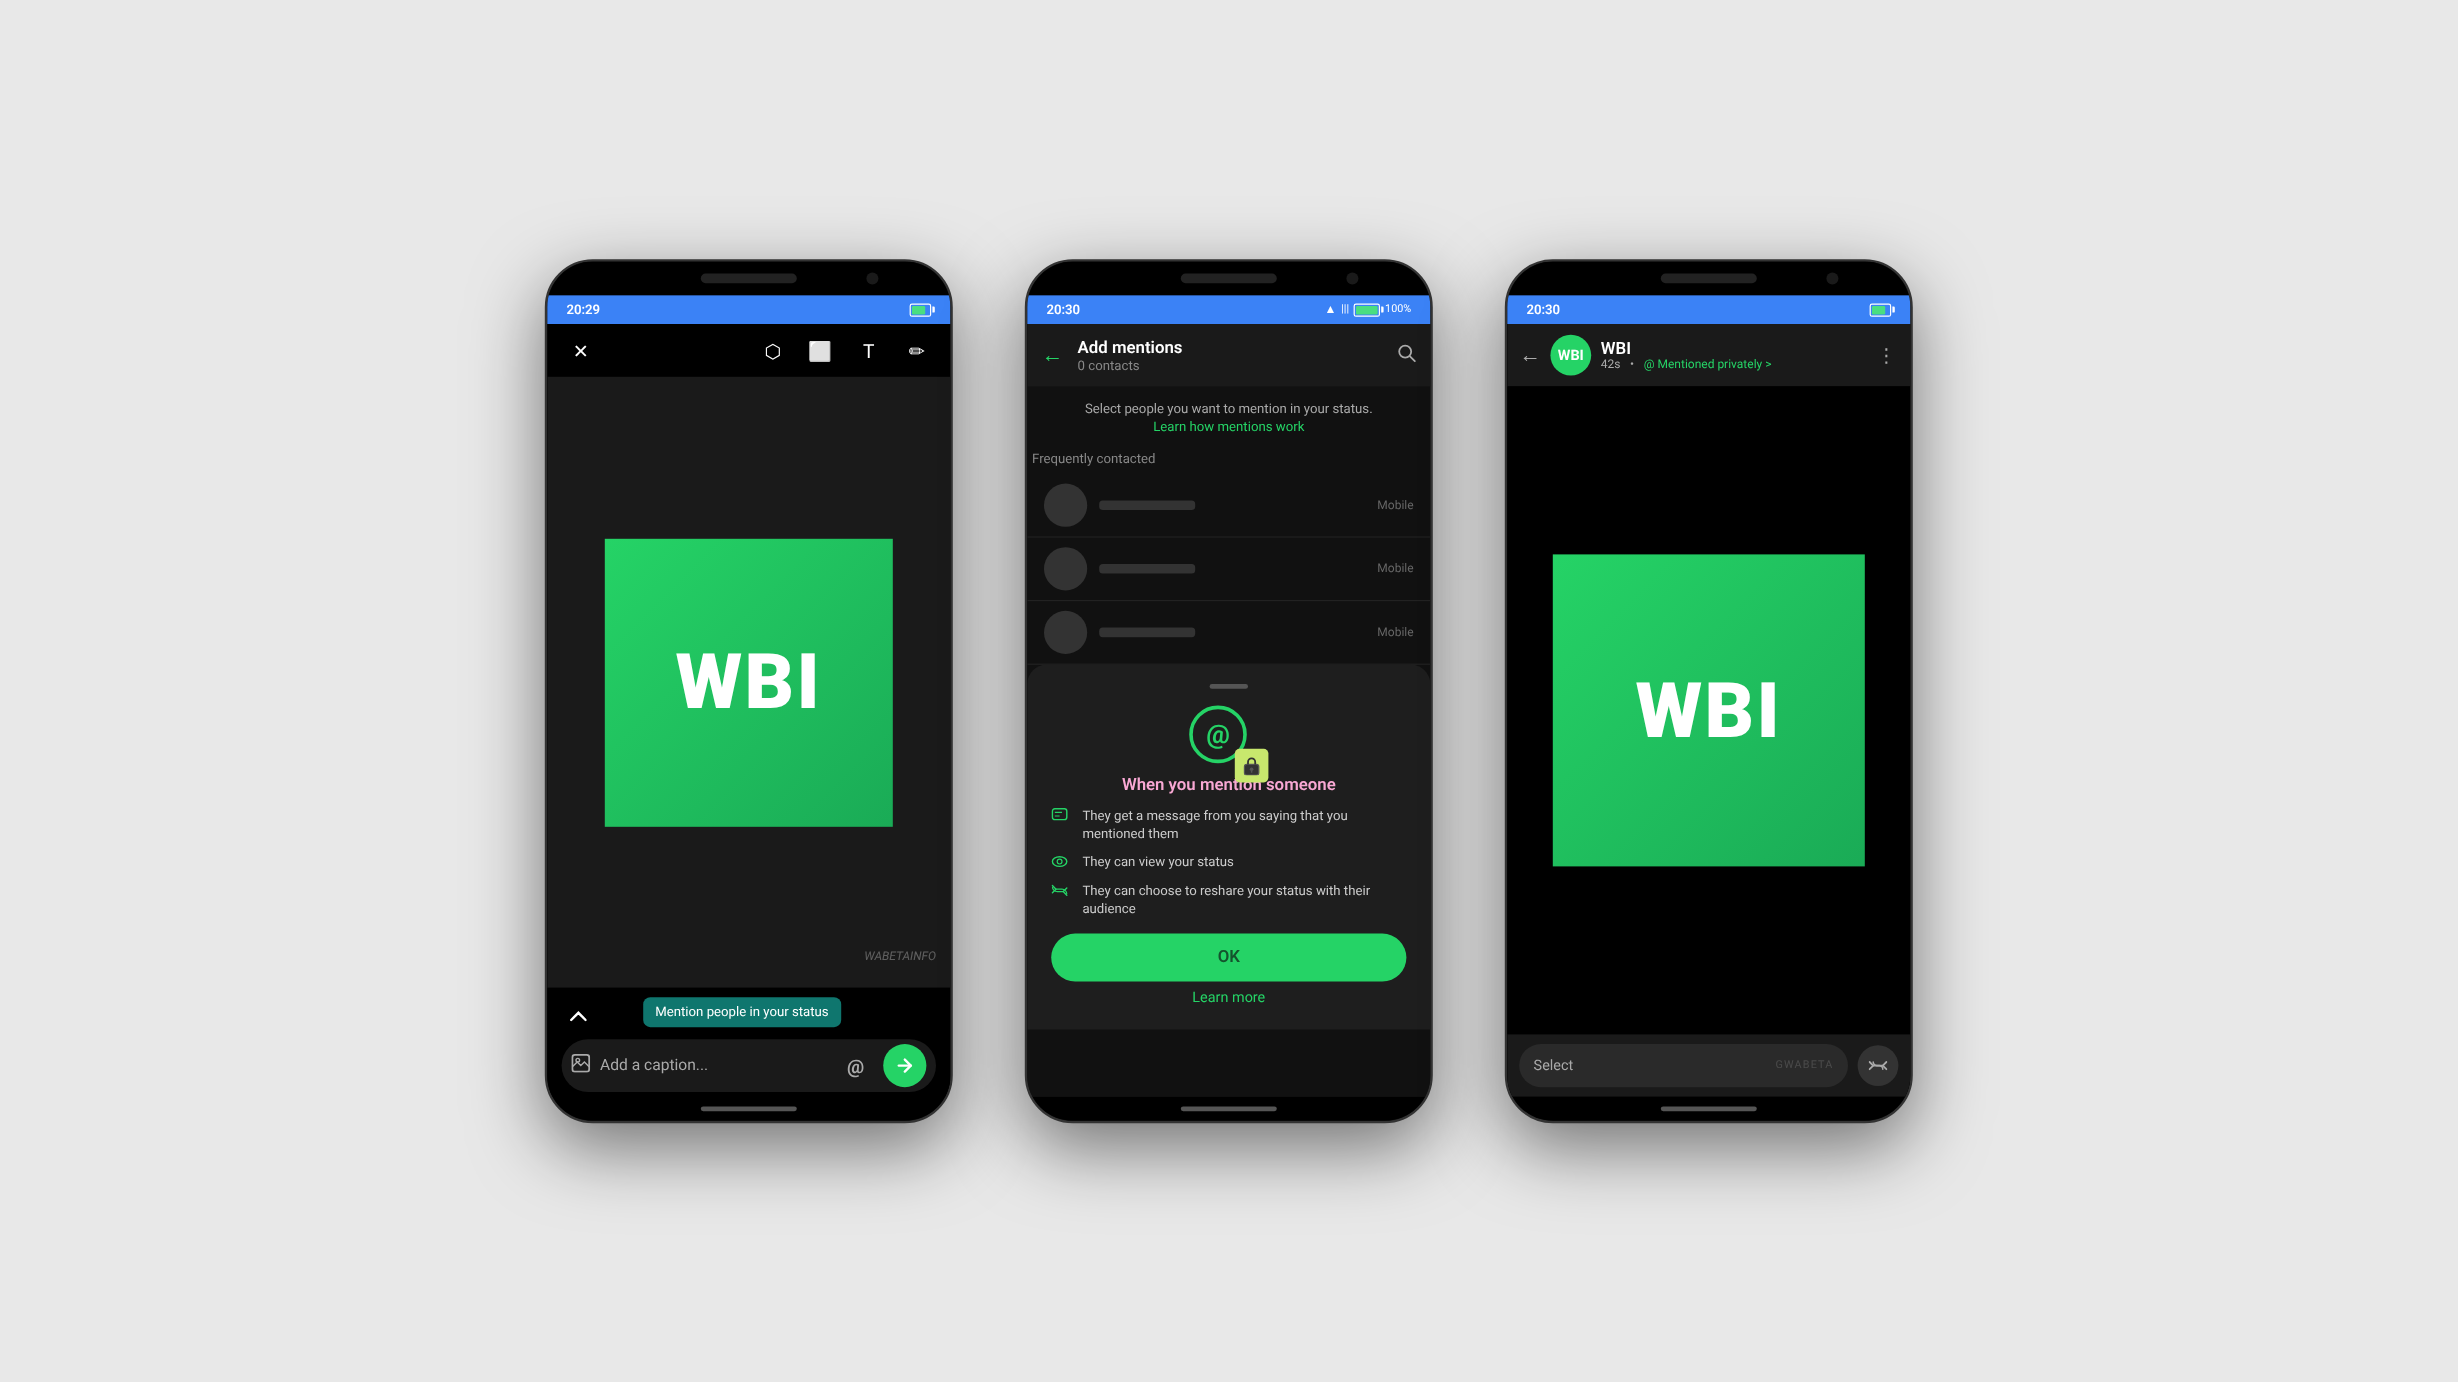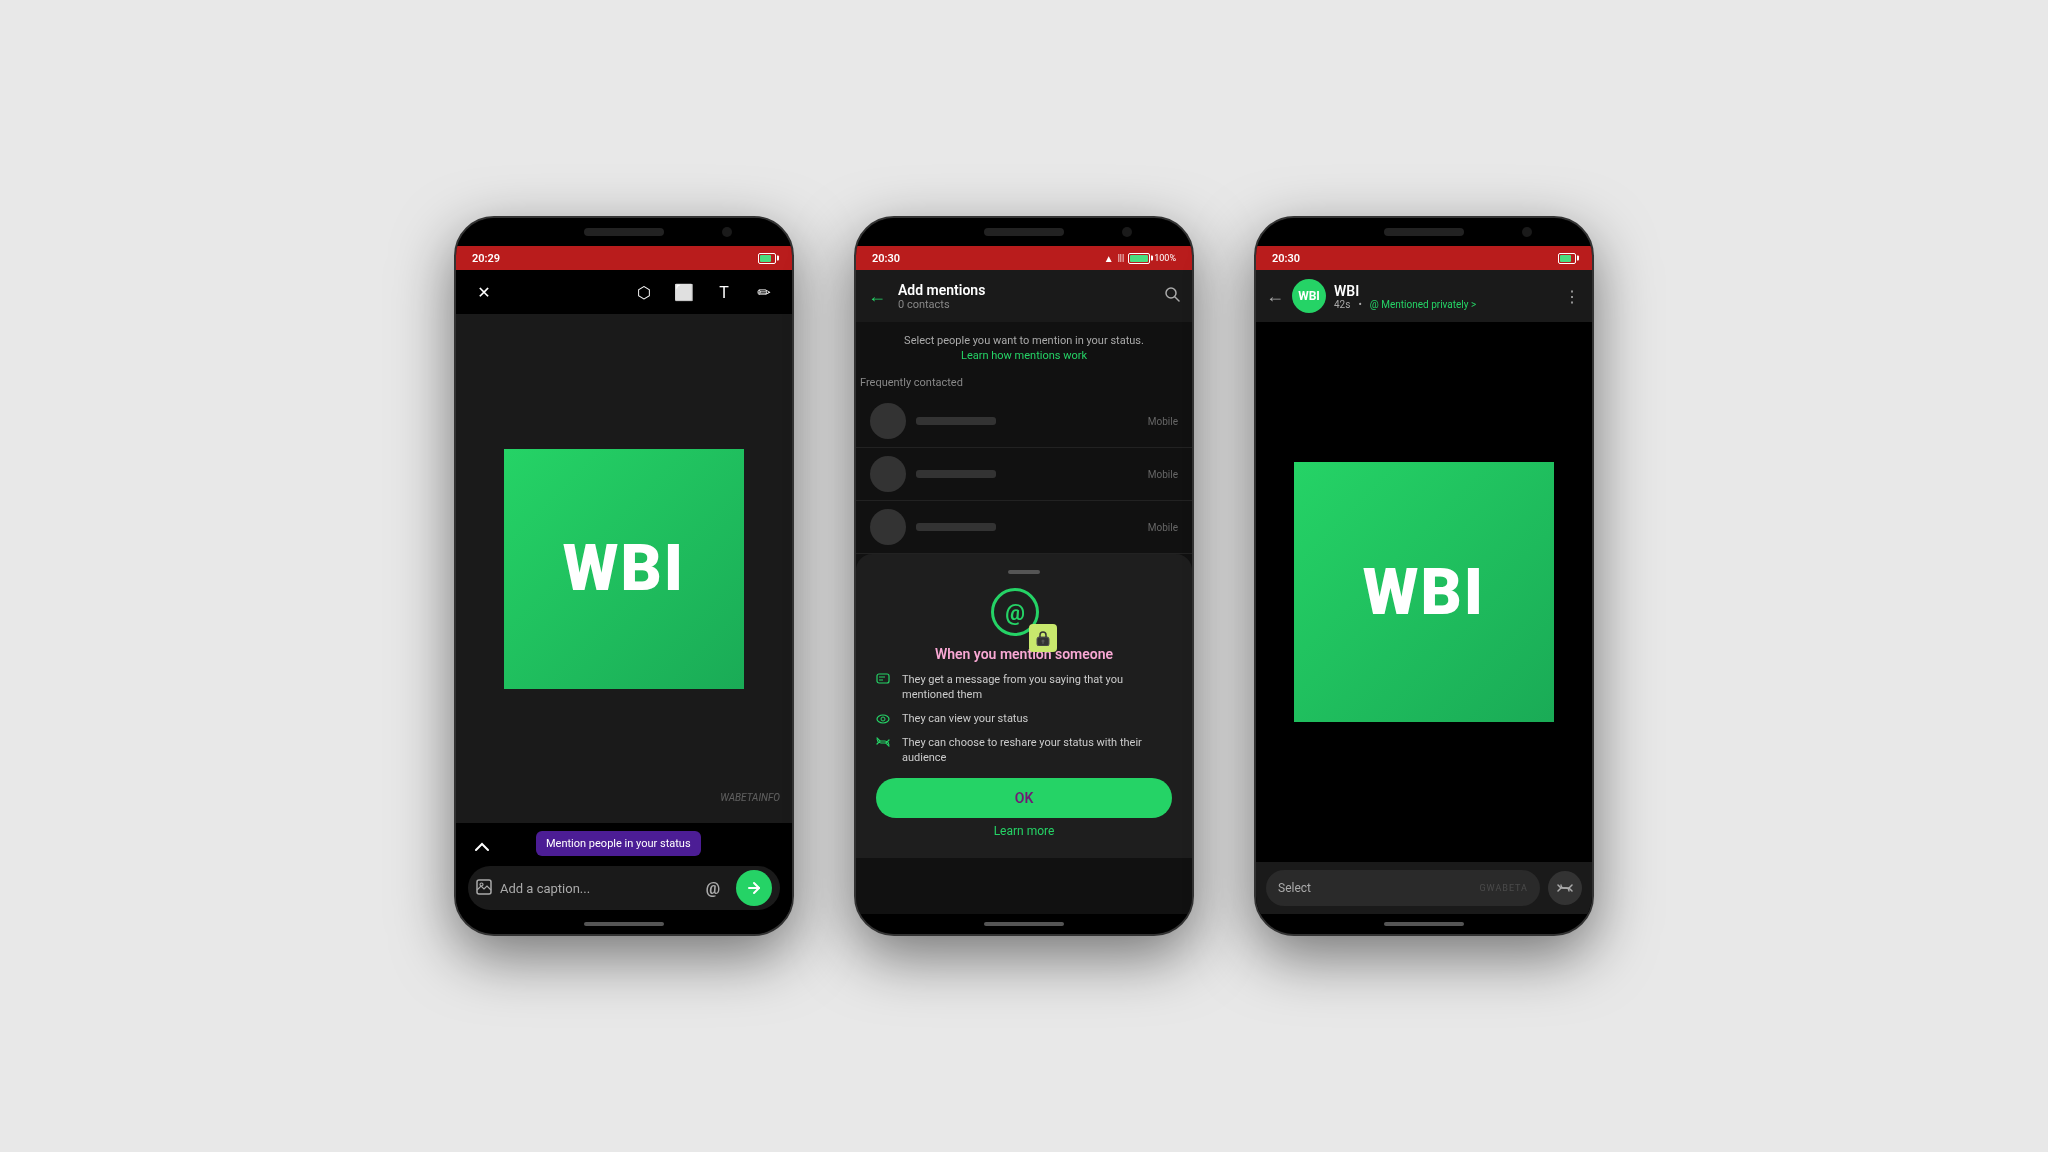--- a/index.html
+++ b/index.html
@@ -53,21 +53,21 @@
       border-radius: 50%;
       position: absolute;
       top: 9px;
       right: 60px;
     }
 
     
     .status-bar {
       width: 100%;
       height: 24px;
-      background: #b91c1c;
+      background: #3b82f6;
       display: flex;
       align-items: center;
       justify-content: space-between;
       padding: 0 16px;
       flex-shrink: 0;
     }
     .status-time {
       color: #fff;
       font-size: 11px;
       font-weight: 600;
@@ -143,21 +143,21 @@
       color: rgba(255,255,255,0.3);
       font-size: 10px;
       font-style: italic;
     }
     .phone1-bottom {
       background: #000;
       padding: 8px 12px 4px;
       flex-shrink: 0;
     }
     .mention-tooltip {
-      background: #4c1d95;
+      background: #0f766e;
       border-radius: 6px;
       padding: 6px 10px;
       color: #fff;
       font-size: 11px;
       display: inline-block;
       margin-left: 40px;
       margin-bottom: 6px;
       white-space: nowrap;
     }
     .caption-bar {
@@ -374,21 +374,21 @@
       line-height: 1.4;
     }
     .ok-btn {
       width: 100%;
       height: 40px;
       background: #25d366;
       border-radius: 20px;
       display: flex;
       align-items: center;
       justify-content: center;
-      color: #701a75;
+      color: #14532d;
       font-size: 14px;
       font-weight: 600;
       margin-top: 12px;
       margin-bottom: 6px;
     }
     .learn-more {
       color: #25d366;
       font-size: 12px;
       text-align: center;
     }

